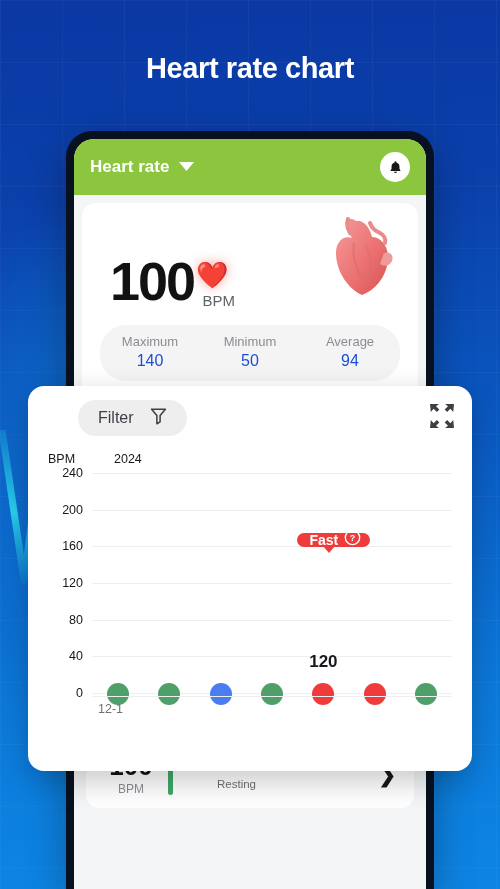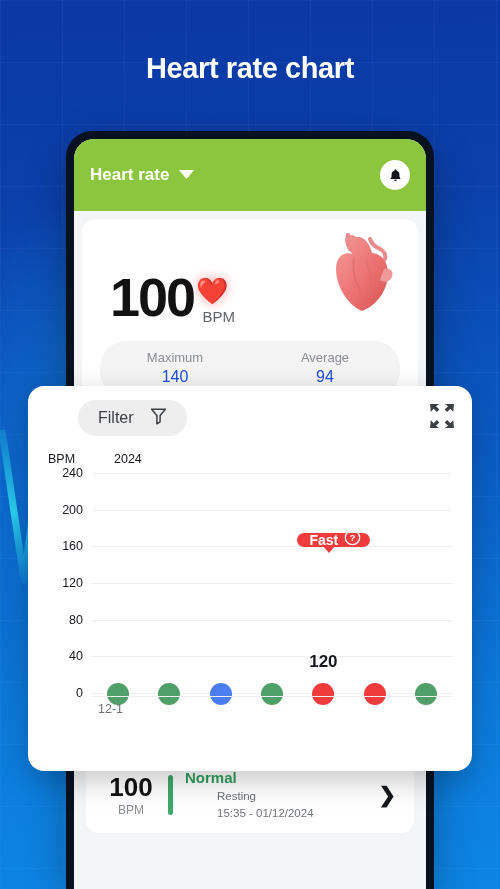--- a/index.html
+++ b/index.html
@@ -70,21 +70,21 @@
     width: 100%;
     height: 100%;
     background: #f4f5f7;
     border-radius: 20px 20px 0 0;
     overflow: hidden;
     position: relative;
   }
 
   
   #app-bar {
-    height: 72px;
+    height: 56px;
     background: #8cc63e;
     display: flex;
     align-items: center;
     padding: 0 16px;
   }
   #app-bar-title {
     color: #ffffff;
     font-size: 17px;
     font-weight: bold;
   }
@@ -456,20 +456,24 @@
           </svg>
         </span>
       </div>
 
       <div id="stats-pill">
         <div class="stat-col">
           <div class="stat-label">Maximum</div>
           <div class="stat-value">140</div>
         </div>
         <div class="stat-col">
+          <div class="stat-label">Minimum</div>
+          <div class="stat-value">50</div>
+        </div>
+        <div class="stat-col">
           <div class="stat-label">Average</div>
           <div class="stat-value">94</div>
         </div>
       </div>
     </div>
 
     <div style="height:292px"></div>
     <div id="history">
       <div id="history-head">
         <span id="history-title">History</span>
@@ -477,21 +481,20 @@
       </div>
       <div id="history-item">
         <div id="hist-num-col">
           <div id="hist-bpm-value">100</div>
           <div id="hist-bpm-unit">BPM</div>
         </div>
         <div id="hist-bar"></div>
         <div id="hist-text-col">
           <div id="hist-status">Normal</div>
           <div id="hist-sub">Resting</div>
-          <div id="hist-sub" style="font-size:11.5px;color:#6f7276">15:35 - 01/12/2024</div>
         </div>
         <div id="hist-chevron">❯</div>
       </div>
     </div>
 
   </div>
 </div>
 
 <div id="chart-card">
 

